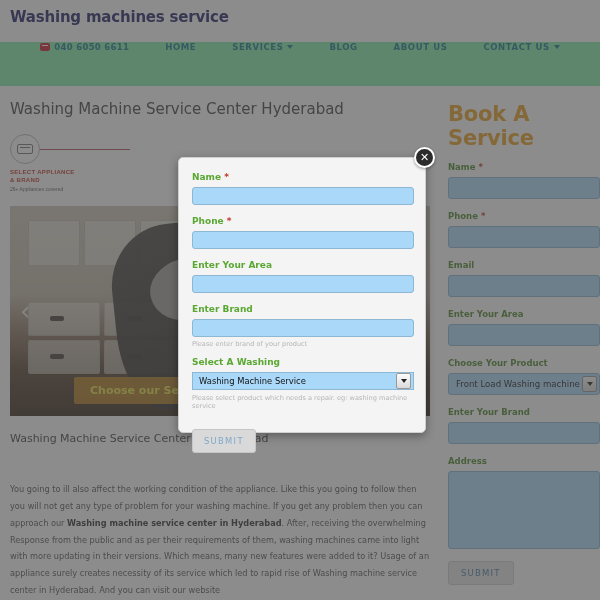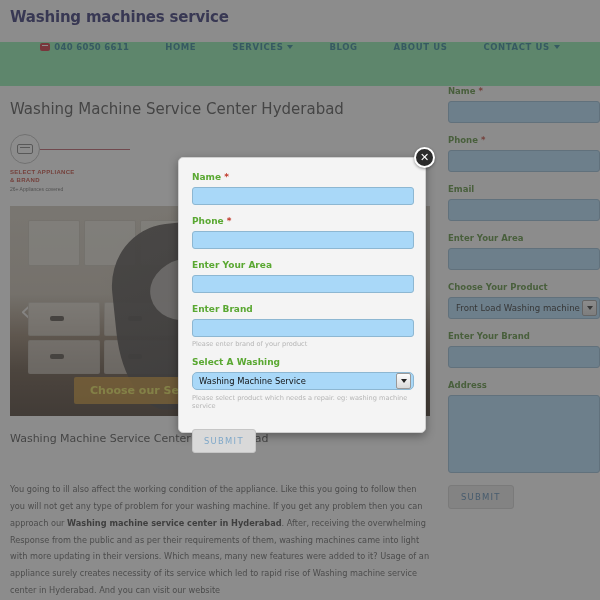--- a/index.html
+++ b/index.html
@@ -365,21 +365,21 @@
   .m-hint {
     font-family: "DejaVu Sans", sans-serif;
     font-size: 6.6px;
     color: #b5b5b5;
     margin: -8px 0 9px 0;
   }
   .m-select {
     width: 222px; height: 18px;
     background: #a9d8f8;
     border: 1px solid #8db7d2;
-    border-radius: 5px;
+    border-radius: 0;
     display: flex; align-items: center; justify-content: space-between;
     padding: 0 2px 0 6px;
     font-family: "DejaVu Sans", sans-serif;
     font-size: 8.4px;
     color: #111;
     margin-bottom: 4px;
   }
   .m-submit {
     font-family: "DejaVu Sans", sans-serif;
     font-size: 8.4px;
@@ -487,20 +487,21 @@
       </div>
 
       <div class="sec-head">Washing Machine Service Center in Hyderabad</div>
 
       <div class="body-copy"><span>You going to ill also affect the working condition of the appliance. Like this you going to follow then you will not get any type of problem for your washing machine. If you get any problem then you can approach our </span><b>Washing machine service center in Hyderabad</b><span>. After, receiving the overwhelming Response from the public and as per their requirements of them, washing machines came into light with more updating in their versions. Which means, many new features were added to it? Usage of an appliance surely creates necessity of its service which led to rapid rise of Washing machine service center in Hyderabad.  And you can visit our website</span></div>
 
       <div class="green-head">Best service for the Home Appliance's</div>
     </div>
 
     <div class="side-col">
+      <div class="side-title">Book A Service</div>
 
       <div class="fld-label">
         <span>Name</span><span class="req"> *</span>
       </div>
       <input class="side-input" value="" style="">
 
       <div class="fld-label">
         <span>Phone</span><span class="req"> *</span>
       </div>
       <input class="side-input" value="" style="">

